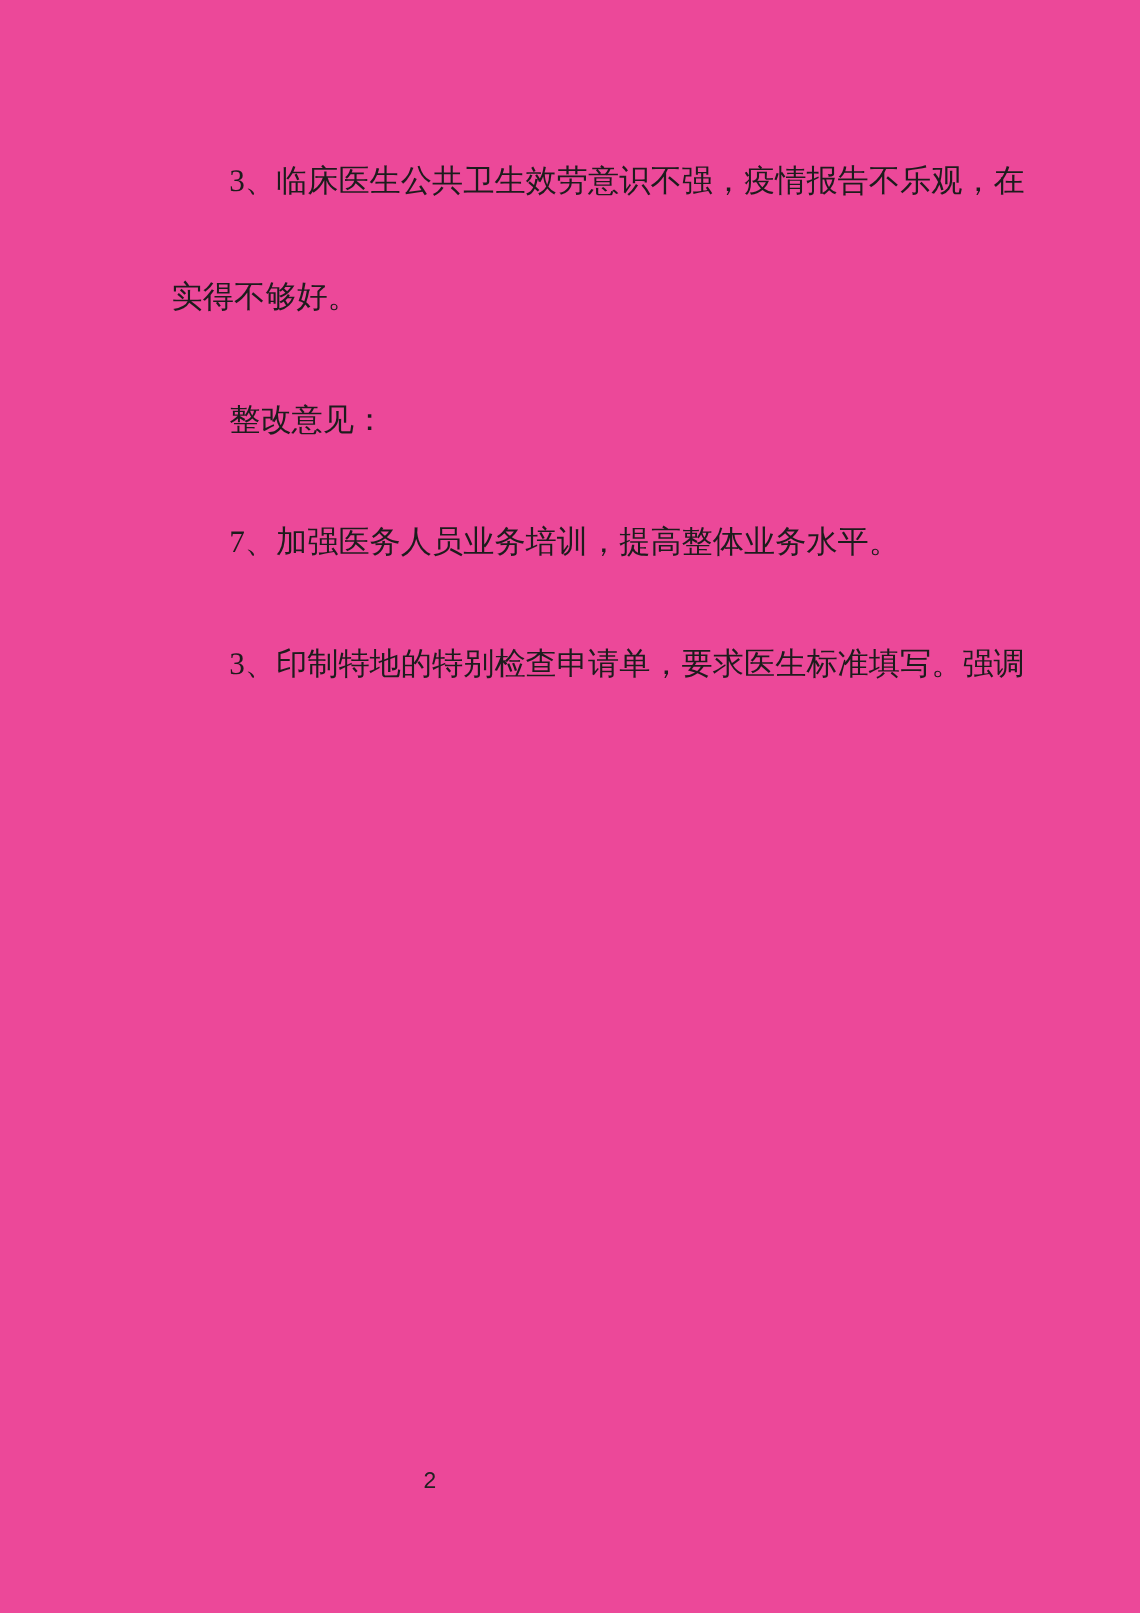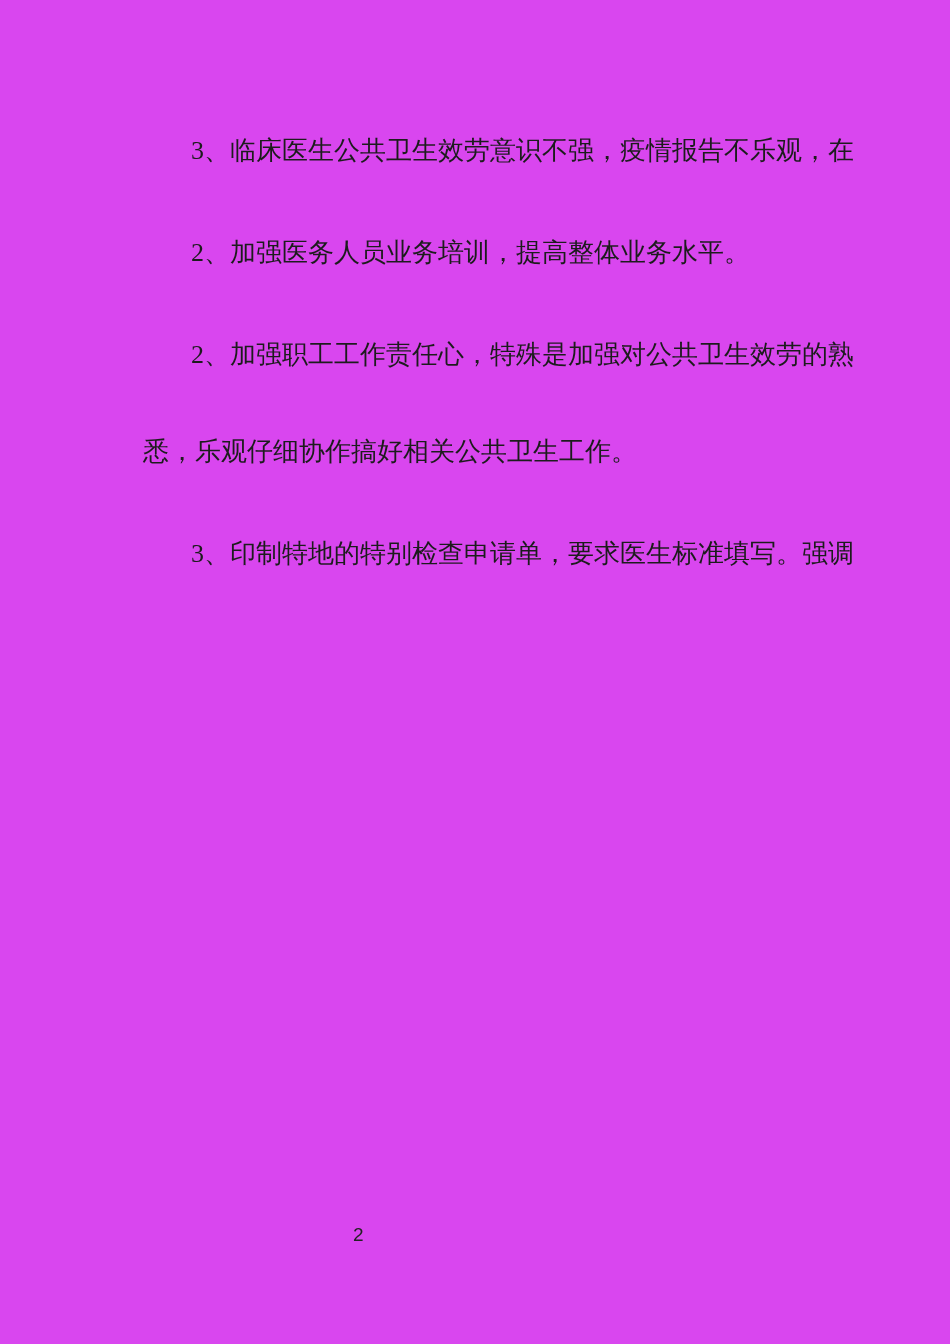--- a/index.html
+++ b/index.html
@@ -42,32 +42,32 @@
     width: 30px;
     font-size: 19px;
     line-height: 26px;
     color: #222222;
     font-family: "Liberation Sans", "DejaVu Sans", sans-serif;
   }
 </style>
 </head>
 <body>
 
-<div class="page" style="background: #d946ef;">
+<div class="page" style="background: #ec4899;">
   <div class="text-block" id="document-body" style="color: rgb(28, 28, 28);">
       <div class="paragraph">
         <div class="line indent">3、临床医生公共卫生效劳意识不强，疫情报告不乐观，在</div>
+        <div class="line">实得不够好。</div>
       </div>
       <div class="paragraph">
       </div>
       <div class="paragraph">
-        <div class="line indent">2、加强医务人员业务培训，提高整体业务水平。</div>
+        <div class="line indent">整改意见：</div>
       </div>
       <div class="paragraph">
-        <div class="line indent">2、加强职工工作责任心，特殊是加强对公共卫生效劳的熟</div>
-        <div class="line">悉，乐观仔细协作搞好相关公共卫生工作。</div>
+        <div class="line indent">7、加强医务人员业务培训，提高整体业务水平。</div>
       </div>
       <div class="paragraph">
         <div class="line indent">3、印制特地的特别检查申请单，要求医生标准填写。强调</div>
       </div>
     </div>
   <div class="page-number">2</div>
 </div>
 
 </body></html>

